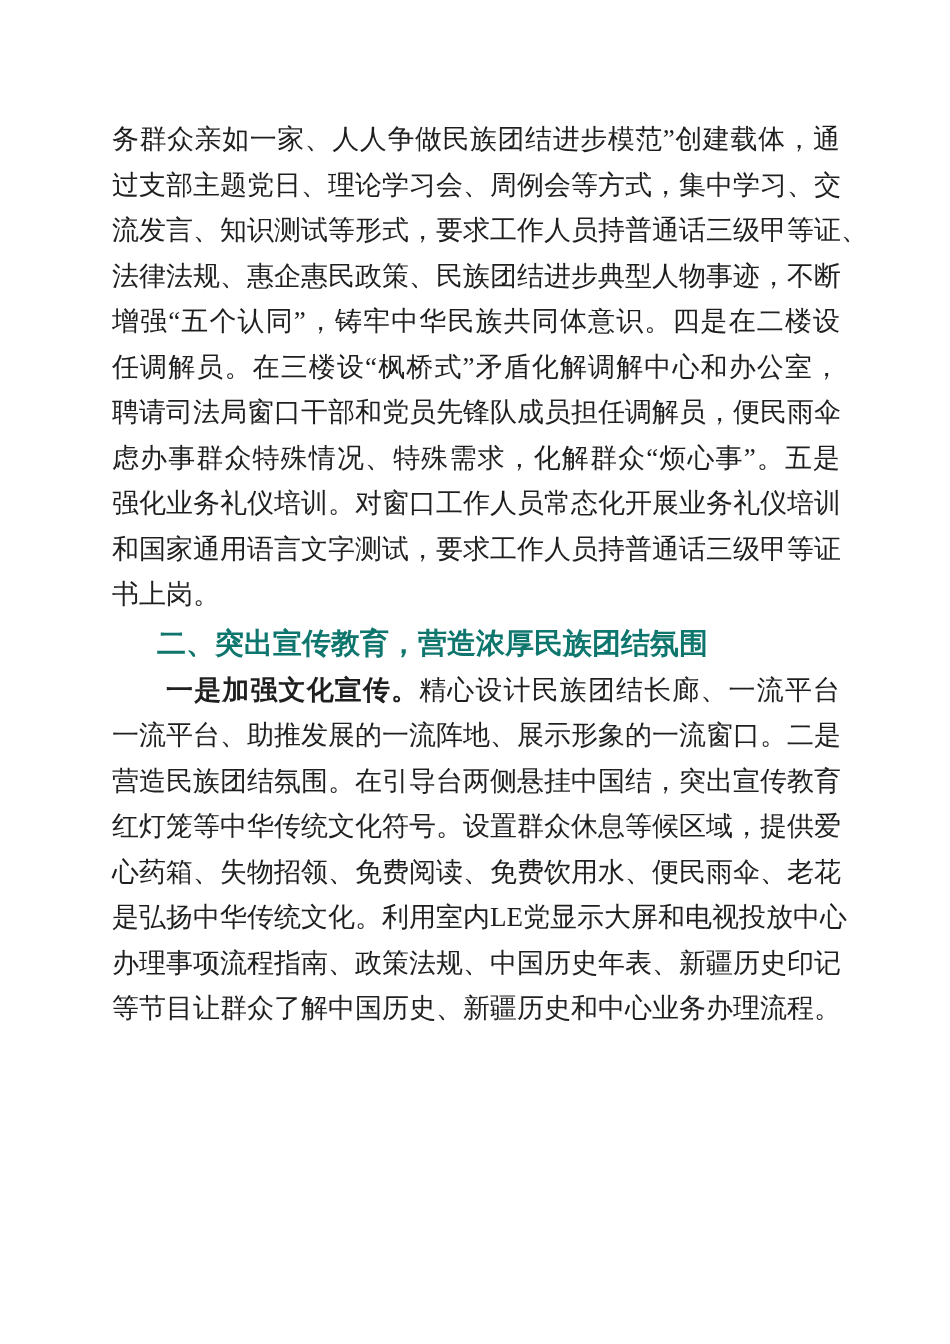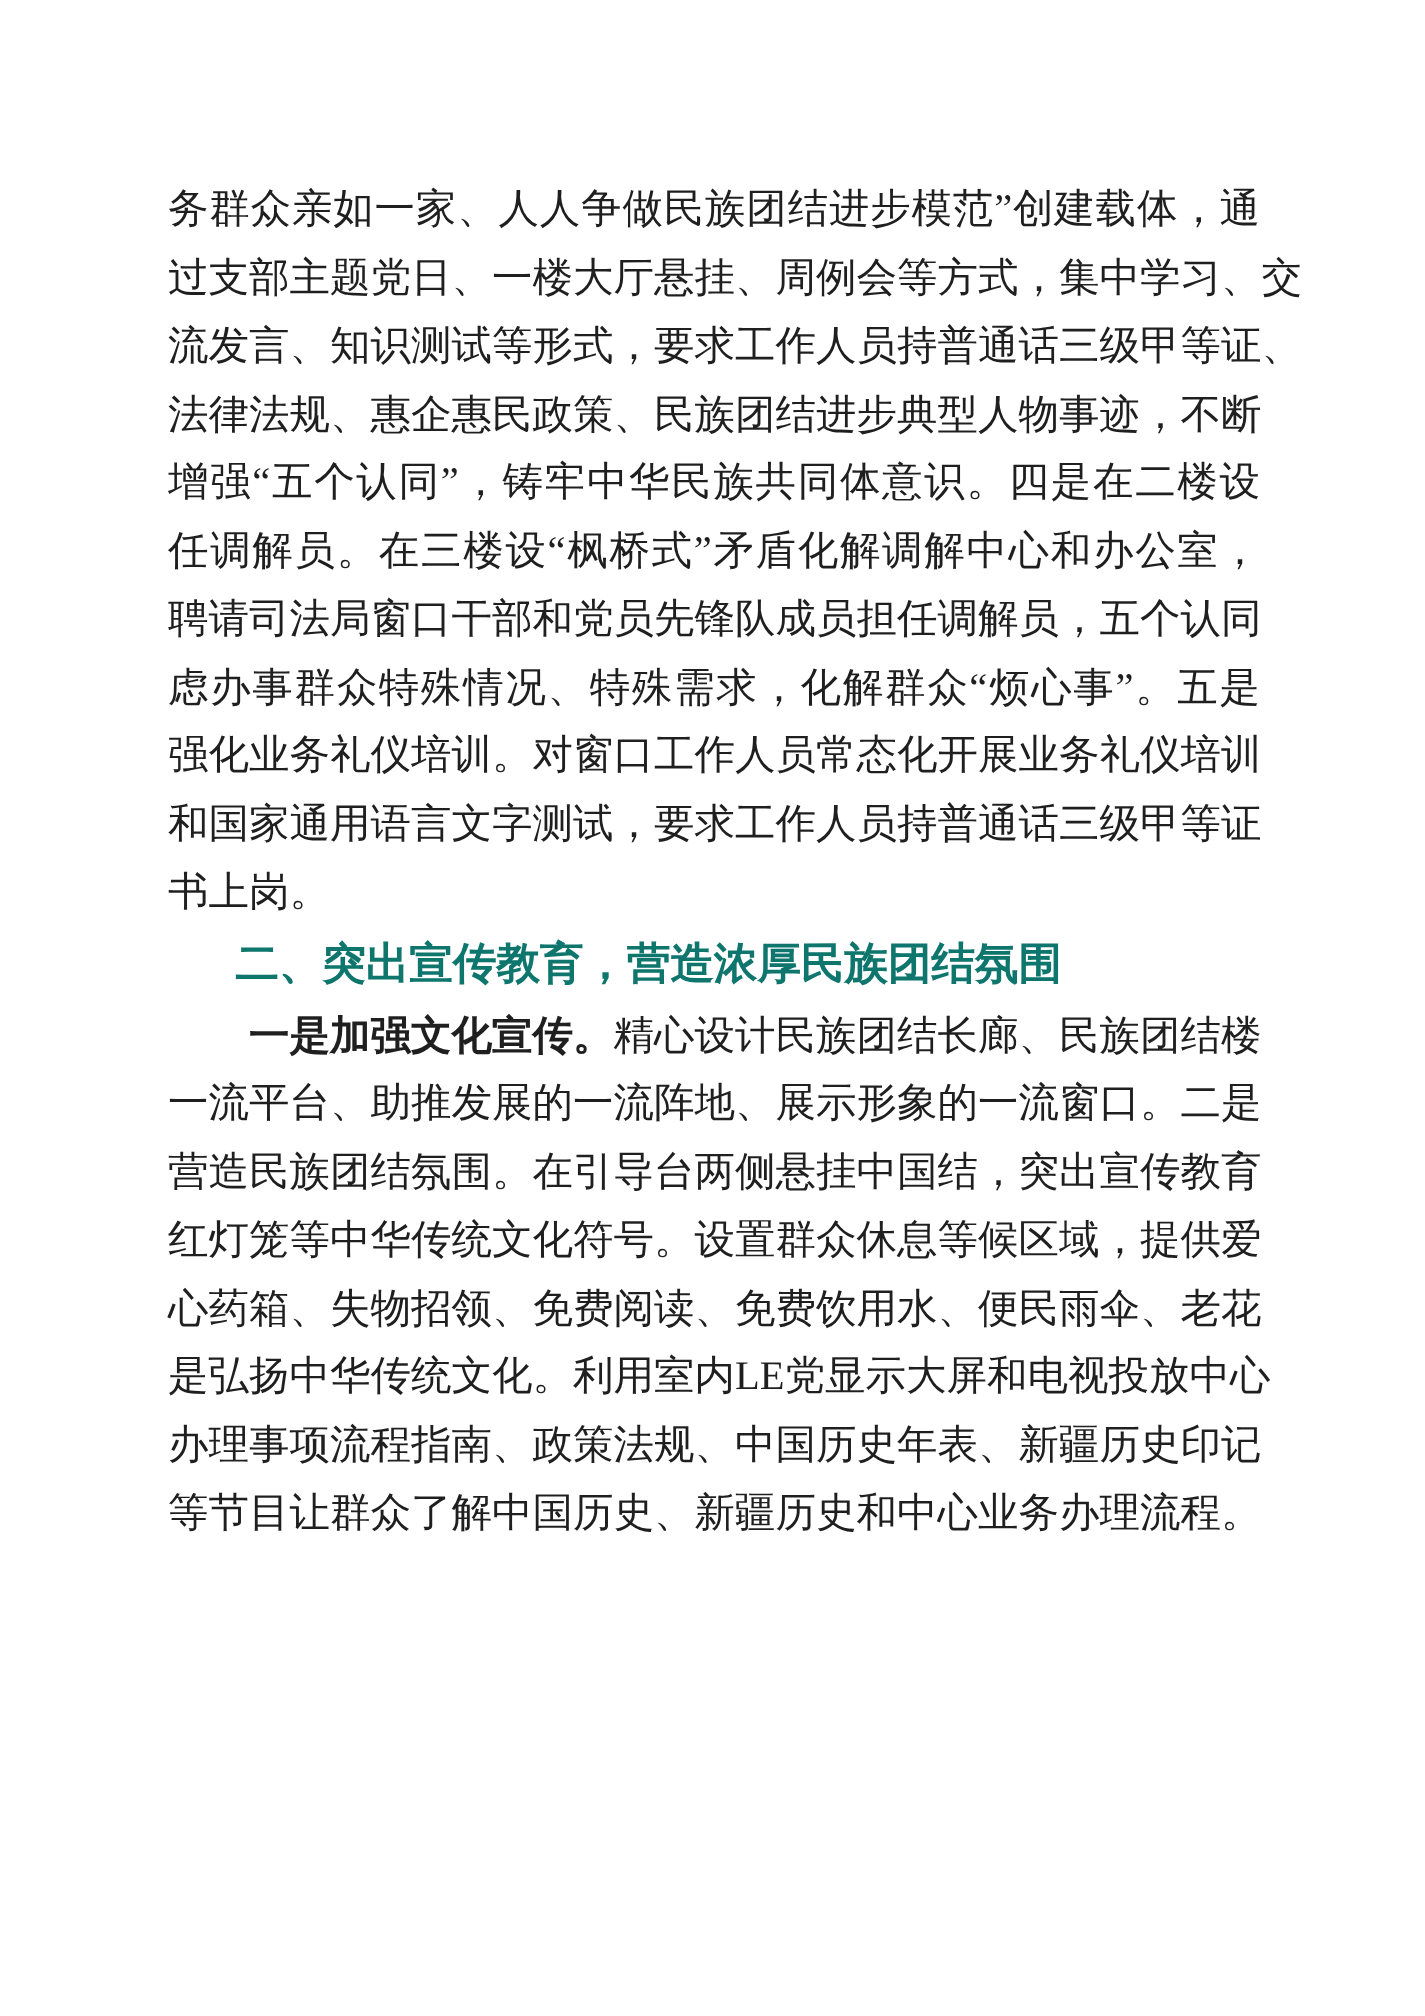--- a/index.html
+++ b/index.html
@@ -58,34 +58,34 @@
     text-align: left;
   }
 </style>
 </head>
 <body>
 
 <div class="page">
   <div class="doc-body">
       <div class="paragraph">
         <div class="line">务群众亲如一家、人人争做民族团结进步模范”创建载体，通</div>
-        <div class="line">过支部主题党日、一楼大厅悬挂、周例会等方式，集中学习、交</div>
+        <div class="line">过支部主题党日、理论学习会、周例会等方式，集中学习、交</div>
         <div class="line">流发言、知识测试等形式，要求工作人员持普通话三级甲等证、</div>
         <div class="line">法律法规、惠企惠民政策、民族团结进步典型人物事迹，不断</div>
         <div class="line">增强“五个认同”，铸牢中华民族共同体意识。四是在二楼设</div>
         <div class="line">任调解员。在三楼设“枫桥式”矛盾化解调解中心和办公室，</div>
-        <div class="line">聘请司法局窗口干部和党员先锋队成员担任调解员，五个认同</div>
+        <div class="line">聘请司法局窗口干部和党员先锋队成员担任调解员，便民雨伞</div>
         <div class="line">虑办事群众特殊情况、特殊需求，化解群众“烦心事”。五是</div>
         <div class="line">强化业务礼仪培训。对窗口工作人员常态化开展业务礼仪培训</div>
         <div class="line">和国家通用语言文字测试，要求工作人员持普通话三级甲等证</div>
         <div class="line last">书上岗。</div>
       </div>
       <div class="heading">二、突出宣传教育，营造浓厚民族团结氛围</div>
       <div class="paragraph">
-        <div class="line indent"><span class="bold">一是加强文化宣传。</span><span>精心设计民族团结长廊、民族团结楼</span></div>
+        <div class="line indent"><span class="bold">一是加强文化宣传。</span><span>精心设计民族团结长廊、一流平台</span></div>
         <div class="line">一流平台、助推发展的一流阵地、展示形象的一流窗口。二是</div>
         <div class="line">营造民族团结氛围。在引导台两侧悬挂中国结，突出宣传教育</div>
         <div class="line">红灯笼等中华传统文化符号。设置群众休息等候区域，提供爱</div>
         <div class="line">心药箱、失物招领、免费阅读、免费饮用水、便民雨伞、老花</div>
         <div class="line">是弘扬中华传统文化。利用室内LE党显示大屏和电视投放中心</div>
         <div class="line">办理事项流程指南、政策法规、中国历史年表、新疆历史印记</div>
         <div class="line last">等节目让群众了解中国历史、新疆历史和中心业务办理流程。</div>
       </div>
     </div>
 </div>

